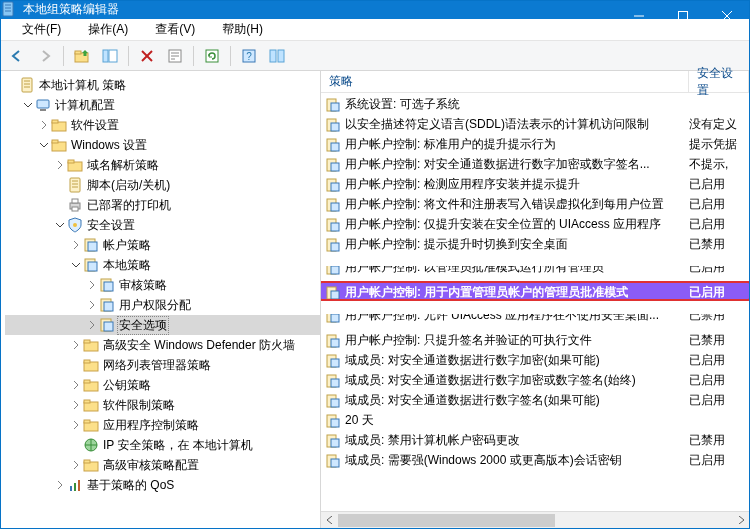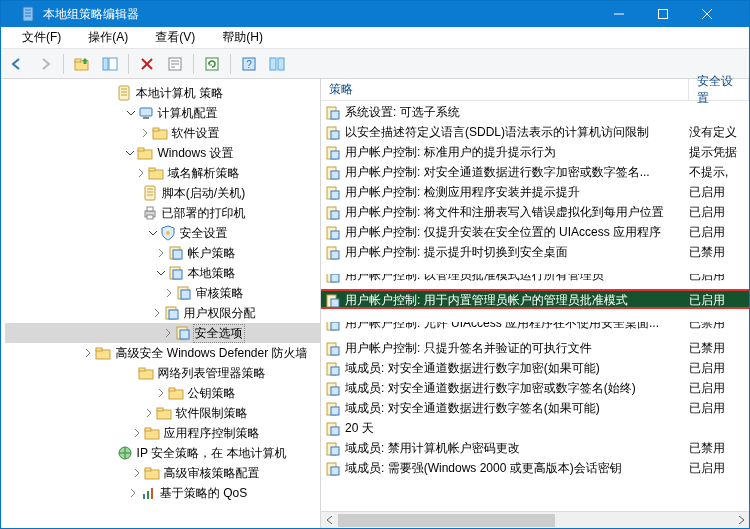--- a/index.html
+++ b/index.html
@@ -1,18 +1,18 @@
 <!DOCTYPE html>
 <html><head>
 <meta charset="utf-8">
 <style>
   * { box-sizing: border-box; }
   html, body { margin: 0; padding: 0; font-family: "Microsoft YaHei", "Segoe UI", Tahoma, sans-serif; font-size: 12px; color: #000; }
   .window { width: 750px; height: 529px; background: #fff; display: flex; flex-direction: column; border: 1px solid #0673c7; }
-  .titlebar { height: 26px; background: #0b7ad1; color: #fff; display: flex; align-items: center; padding: 0 20px; }
+  .titlebar { height: 18px; background: #0b7ad1; color: #fff; display: flex; padding: 0 0; }
   .titlebar .icon { width: 16px; height: 16px; margin-right: 6px; display: inline-flex; align-items: center; justify-content: center; }
   .titlebar .title { flex: 1; font-size: 12px; }
   .winbtn { width: 44px; height: 30px; display: flex; align-items: center; justify-content: center; color: #fff; }
   .menubar { height: 22px; background: #fff; border-bottom: 1px solid #e5e5e5; display: flex; align-items: center; padding: 0 4px; gap: 2px; }
   .menuitem { padding: 2px 8px; margin-left: 9px; }
   .toolbar { height: 30px; background: #f5f6f7; border-bottom: 1px solid #d7d7d7; display: flex; align-items: center; padding: 0 4px; gap: 4px; }
   .tbtn { width: 24px; height: 24px; display: flex; align-items: center; justify-content: center; border: 1px solid transparent; border-radius: 2px; }
   .tsep { width: 1px; height: 20px; background: #d0d0d0; margin: 0 2px; }
   .body { flex: 1; display: flex; min-height: 0; }
   .tree { width: 320px; border-right: 1px solid #d7d7d7; overflow: auto; padding: 4px 0 4px 4px; white-space: nowrap; }
@@ -20,29 +20,29 @@
   .listhdr { height: 22px; background: #fff; border-bottom: 1px solid #e5e5e5; display: flex; align-items: stretch; }
   .colh { display: flex; align-items: center; padding: 0 8px; border-right: 1px solid #e5e5e5; color: #0a4a8a; font-size: 12px; }
   .colh.policy { flex: 1; }
   .colh.sec { width: 60px; }
   .list { flex: 1; overflow: auto; }
   .row { display: flex; align-items: flex-end; height: 20px; padding: 0 4px; }
   .row .ricon { width: 16px; height: 16px; margin-right: 4px; flex: none; }
   .row .rtxt { flex: 1; white-space: nowrap; overflow: hidden; text-overflow: ellipsis; }
   .row .rval { width: 56px; white-space: nowrap; overflow: hidden; text-overflow: ellipsis; }
   .row.cut { height: 10px; overflow: hidden; position: relative; top: -5px; margin-top: 18px; }
-  .row.sel { background: #14532d; color: #fff; }
+  .row.sel { background: #8b5cf6; color: #fff; font-weight: bold; }
   .row.sel .rval { color: #fff; }
   .hl { position: relative; }
   .hl::before { content: ""; position: absolute; left: -2px; right: -2px; top: 0px; bottom: 0px; border: 2px solid #e03131; border-radius: 3px; pointer-events: none; }
   .scrollbar-h { height: 17px; background: #f0f0f0; border-top: 1px solid #dcdcdc; display: flex; align-items: center; }
   .sb-btn { width: 17px; height: 17px; display: flex; align-items: center; justify-content: center; color: #606060; }
   .sb-track { flex: 1; height: 17px; position: relative; }
   .sb-thumb { position: absolute; top: 2px; bottom: 2px; background: #cdcdcd; border-radius: 0; }
-  .t-node { display: flex; align-items: center; height: 20px; justify-content: center; }
+  .t-node { display: flex; align-items: center; height: 20px; }
   .t-twisty { width: 14px; height: 14px; display: inline-flex; align-items: center; justify-content: center; color: #5c5c5c; flex:none; }
   .t-spacer { display:inline-block; height:1px; flex:none; }
   .t-icon { width: 16px; height: 16px; margin: 0 4px 0 0; flex:none; }
   .t-label { white-space: nowrap; }
   .t-node.sel { background: #d8d8d8; }
   .t-node.sel .t-label { border: 1px dotted #888; padding: 0 1px; margin-left:-2px; }
   svg { display: block; }
 </style>
 </head>
 <body>

